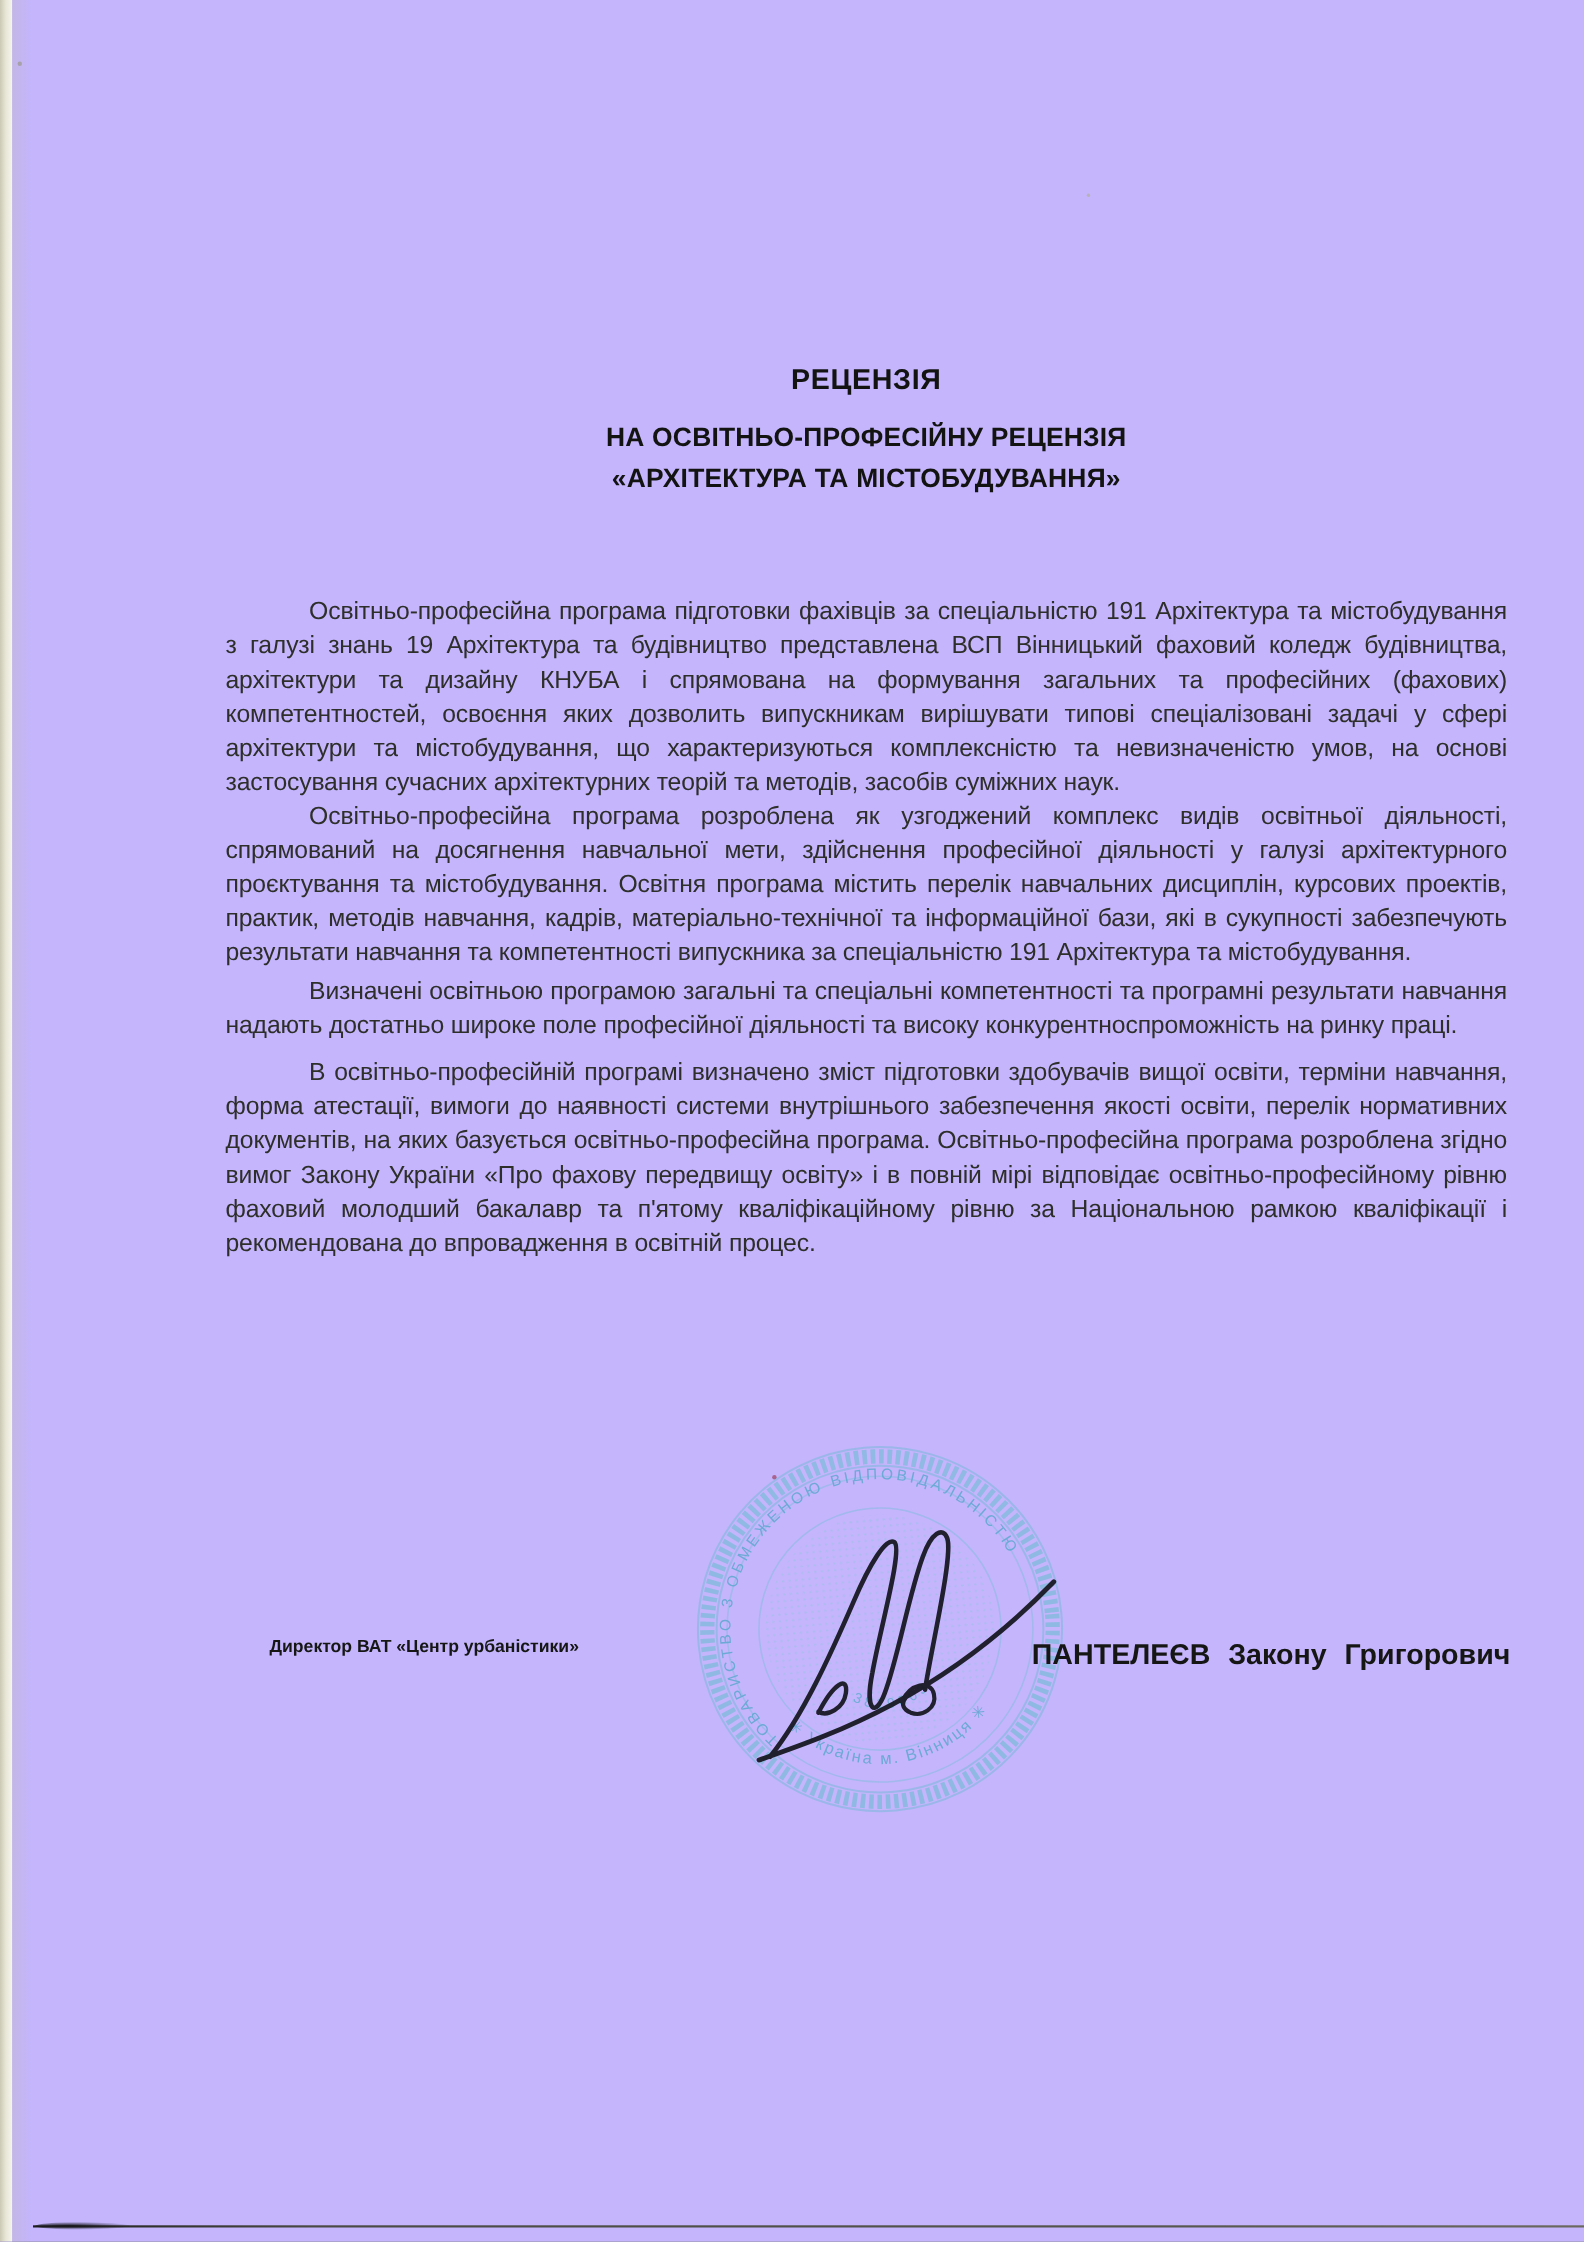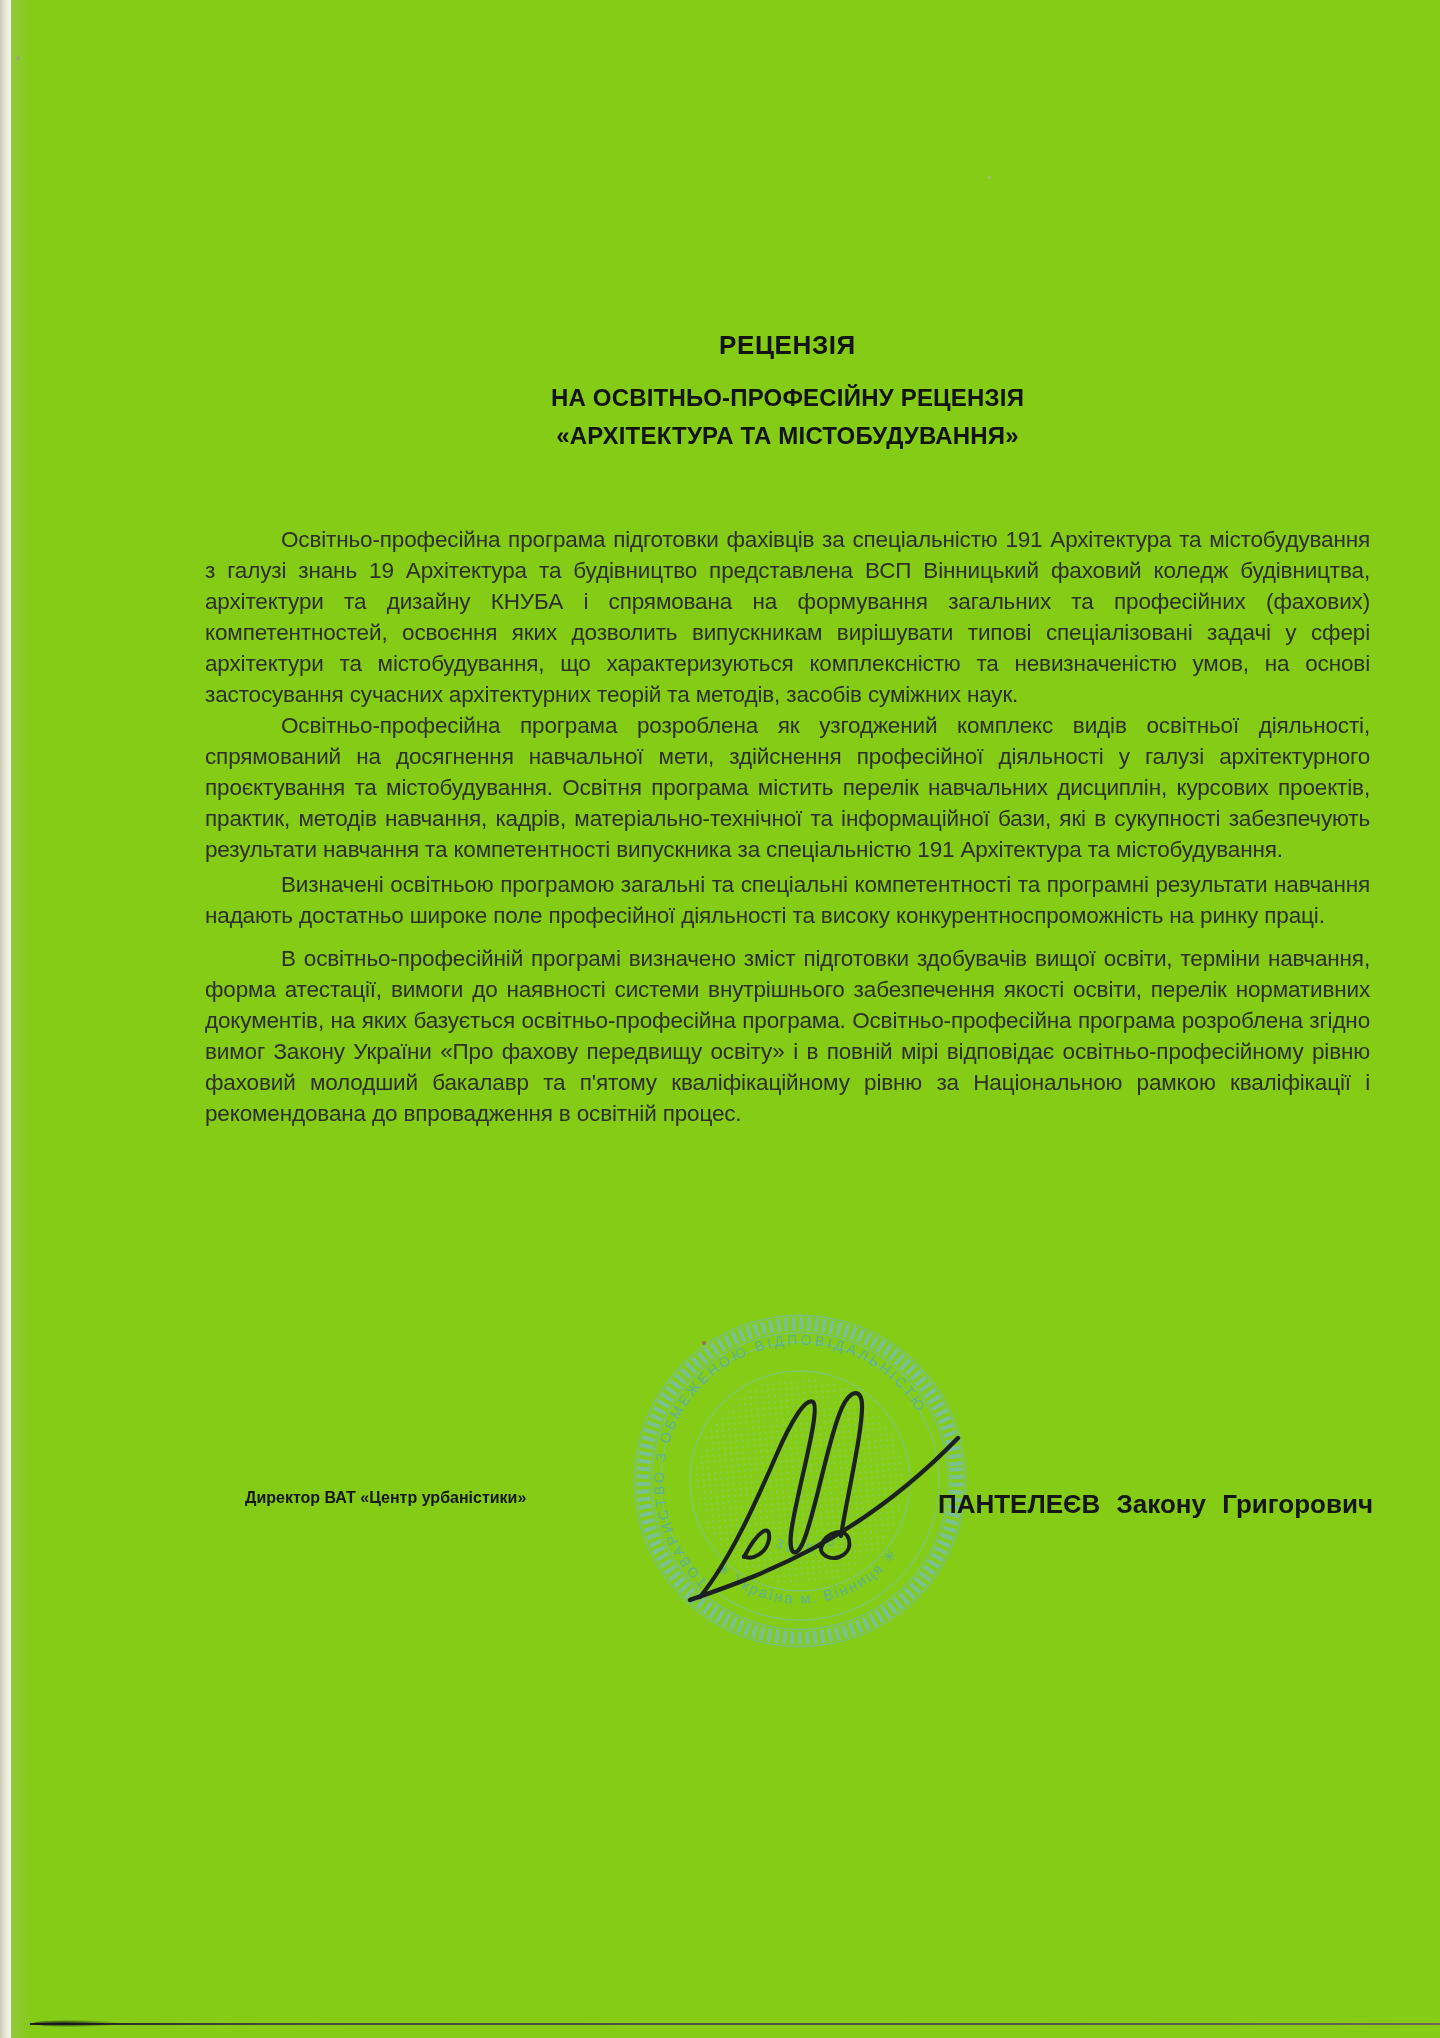--- a/index.html
+++ b/index.html
@@ -1,18 +1,18 @@
 <!DOCTYPE html>
 <html><head>
 <meta charset="utf-8">
 <style>
   html,body { margin:0; padding:0; background:#888; }
   .page {
     position:relative; width:1440px; height:2038px; margin:0 auto;
-    background:#84cc16; overflow:hidden;
+    background:#c4b5fd; overflow:hidden;
     font-family:"Liberation Sans", sans-serif; color:#2b2b27;
   }
   
   .edge-left {
     position:absolute; left:0; top:0; width:11px; height:100%;
     background:linear-gradient(90deg,#cbc9b4 0%,#e6e5d5 45%,#f6f5ec 100%);
   }
   .edge-left-shadow {
     position:absolute; left:11px; top:0; width:18px; height:100%;
     background:linear-gradient(90deg, rgba(190,188,170,.28), rgba(253,253,250,0));
@@ -39,21 +39,21 @@
   }
   .doc-subtitle {
     position:absolute; left:205px; top:379px; width:1165px;
     text-align:center; font-weight:bold; font-size:24px; line-height:38px;
     color:#131312; letter-spacing:.2px;
   }
   .doc-subtitle div { white-space:nowrap; }
 
   
   .body-text {
-    position:absolute; left:205px; top:524px; width:1165px;
+    position:absolute; left:205px; top:540px; width:1165px;
     font-size:22.5px; line-height:31px; text-align:justify;
     letter-spacing:-.15px; color:#2e2e2a;
   }
   .body-text p { margin:0; text-indent:76px; }
   .body-text p.gap-sm { margin-top:4px; }
   .body-text p.gap-md { margin-top:12px; }
 
   
   .sig-label {
     position:absolute; left:245px; top:1489px;

